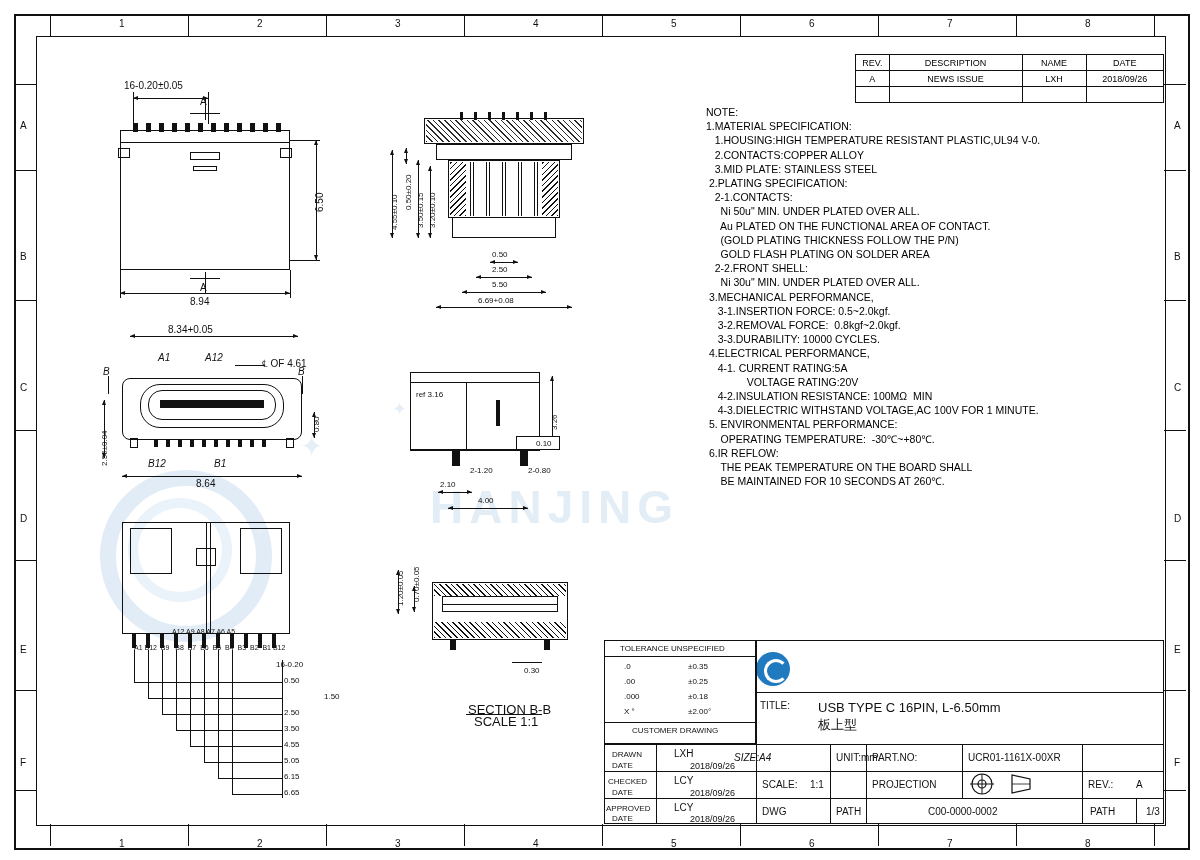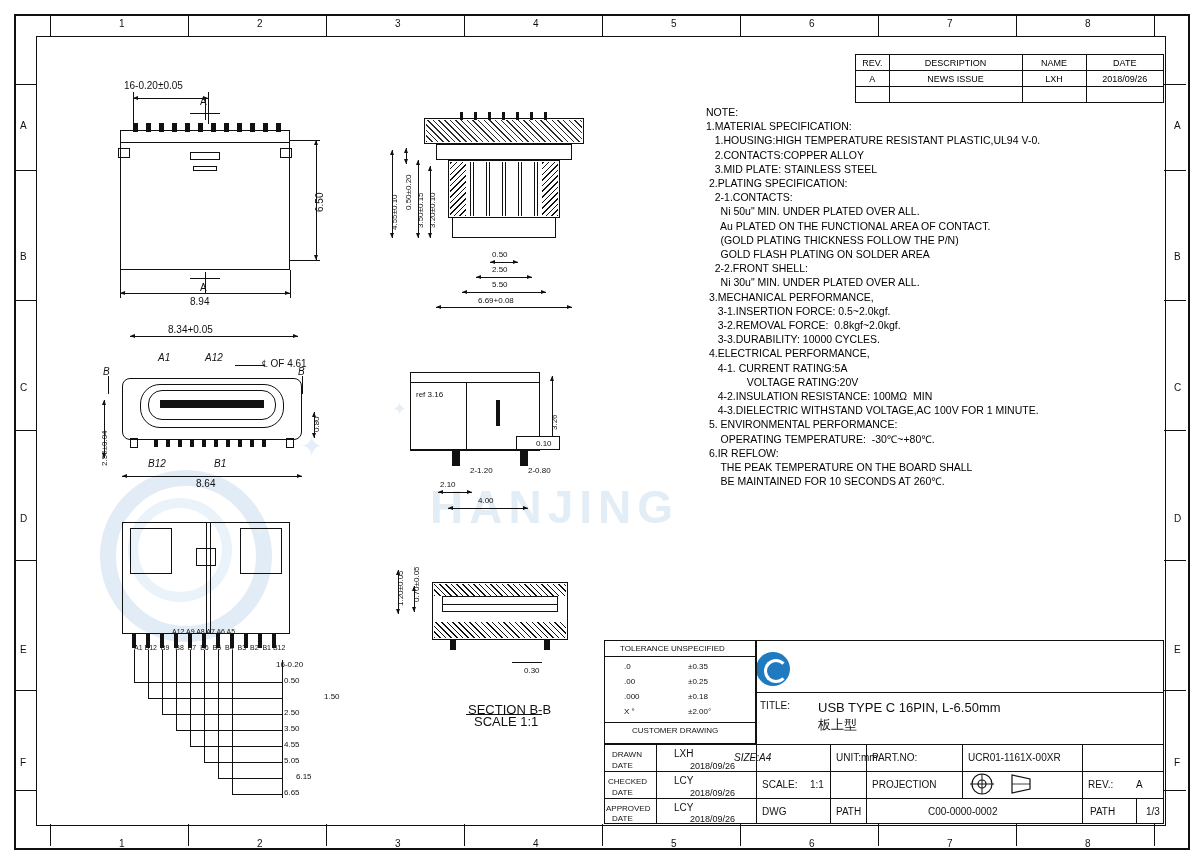--- a/index.html
+++ b/index.html
@@ -375,21 +375,21 @@
     <div class="t t7" style="left:172px;top:628px;">A12 A9 A8 A7 A6 A5</div>
     <div class="t t7" style="left:134px;top:644px;">A1 B12  B9   B8  B7  B6  B5  B4  B3  B2  B1 B12</div>
 
     <div class="t t8" style="left:276px;top:660px;">16-0.20</div>
     <div class="t t8" style="left:284px;top:676px;">0.50</div>
     <div class="t t8" style="left:284px;top:692px;padding-left:40px;">1.50</div>
     <div class="t t8" style="left:284px;top:708px;">2.50</div>
     <div class="t t8" style="left:284px;top:724px;">3.50</div>
     <div class="t t8" style="left:284px;top:740px;">4.55</div>
     <div class="t t8" style="left:284px;top:756px;">5.05</div>
-    <div class="t t8" style="left:284px;top:772px;margin-left:12px;">6.15</div>
+    <div class="t t8" style="left:284px;top:772px;">6.15</div>
     <div class="t t8" style="left:284px;top:788px;">6.65</div>
 
     <div class="ln lnh" style="left:134px;top:682px;width:148px;"></div>
     <div class="ln lnh" style="left:148px;top:698px;width:134px;"></div>
     <div class="ln lnh" style="left:162px;top:714px;width:120px;"></div>
     <div class="ln lnh" style="left:176px;top:730px;width:106px;"></div>
     <div class="ln lnh" style="left:190px;top:746px;width:92px;"></div>
     <div class="ln lnh" style="left:204px;top:762px;width:78px;"></div>
     <div class="ln lnh" style="left:218px;top:778px;width:64px;"></div>
     <div class="ln lnh" style="left:232px;top:794px;width:50px;"></div>

